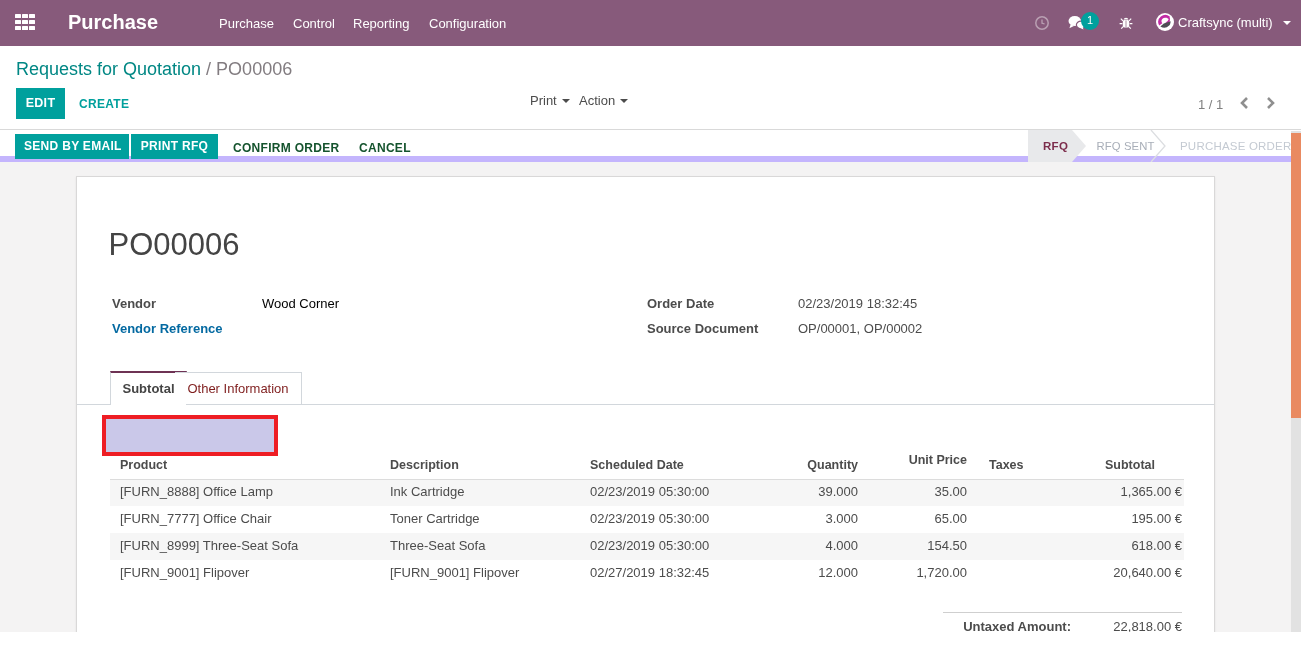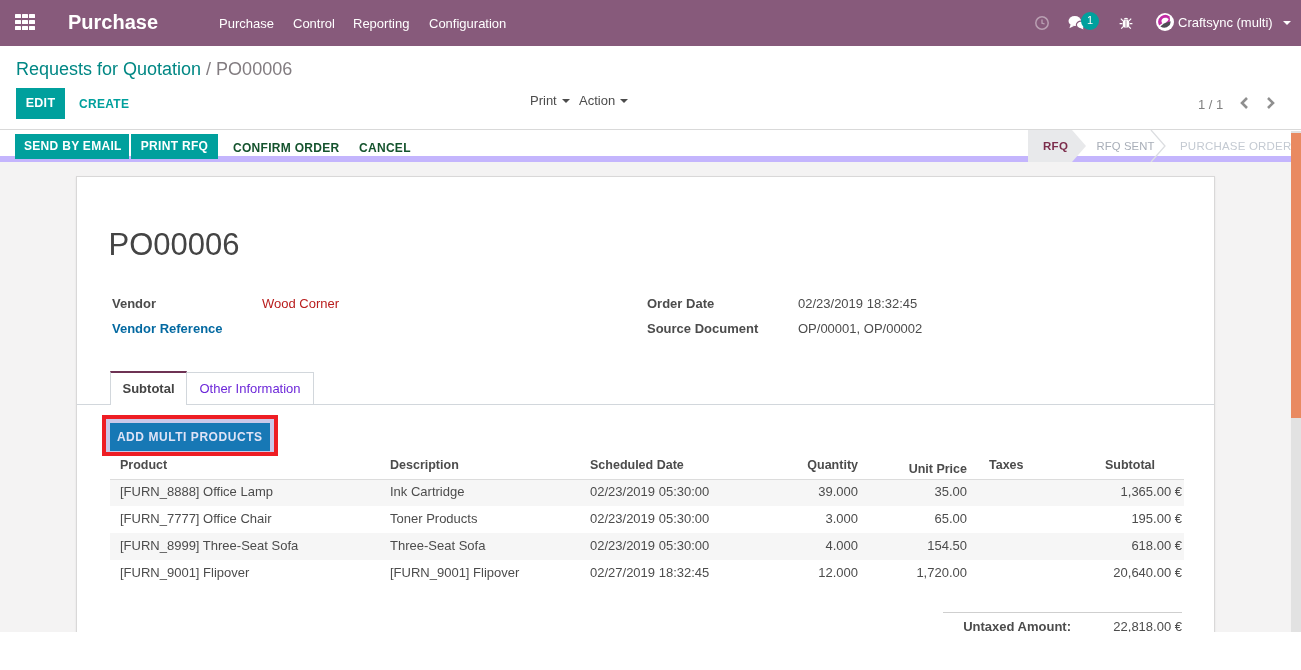--- a/index.html
+++ b/index.html
@@ -33,27 +33,27 @@
 .sbtn { position:absolute; top:3.5px; height:25px; line-height:25px; padding:0 9px; white-space:nowrap; }
 .sbtn-flat { position:absolute; top:11px; color:#14532d; font-weight:700; font-size:12px; letter-spacing:0.3px; }
 
 
 #content { position:absolute; left:0; top:162px; width:1291px; height:498px; background:#f4f3f3; }
 #sheet { position:absolute; left:76px; top:14px; width:1139px; height:500px; background:#fff; border:1px solid #d9d8d8; box-shadow:0 1px 2px rgba(0,0,0,0.08); }
 
 #po-title { position:absolute; left:31.5px; top:52px; font-size:31px; color:#444; font-weight:400; line-height:1; }
 .flabel { position:absolute; font-size:13px; font-weight:700; color:#4c4c4c; }
 .fval { position:absolute; font-size:13px; color:#4c4c4c; }
-.flink { position:absolute; font-size:13px; color:#b91c1c; }
+.flink { position:absolute; font-size:13px; color:#000000; }
 
 
 #tabbar { position:absolute; left:0px; top:227px; width:1137px; height:1px; background:#d2d7dc; }
 .tab { position:absolute; background:#fff; font-size:13px; text-align:center; z-index:2; }
 #tab1 { left:33px; top:194px; width:77px; height:34px; border:1px solid #d2d7dc; border-top:2px solid #6e3254; border-bottom:none; color:#444; font-weight:600; line-height:31px; }
-#tab2 { left:110px; top:195px; width:127px; height:32px; border:1px solid #d2d7dc; border-left:none; border-bottom:none; color:#6d28d9; line-height:31px; }
+#tab2 { left:98px; top:195px; width:127px; height:32px; border:1px solid #d2d7dc; border-left:none; border-bottom:none; color:#7f1d1d; line-height:31px; }
 
 
 #redbox { position:absolute; left:24.5px; top:238.3px; width:176px; height:40.3px; border:4px solid #ee1d24; background:#cac8e9; }
 #bluebtn { position:absolute; left:33px; top:245.9px; width:159.5px; height:28.5px; background:#1778b5; color:#dfe3f6; font-size:12px; font-weight:700; letter-spacing:0.55px; text-align:center; line-height:28.5px; }
 
 
 .th { position:absolute; font-size:12.5px; font-weight:700; color:#4c4c4c; }
 .td { position:absolute; font-size:13px; color:#4c4c4c; }
 .r { text-align:right; }
 #thead-line { position:absolute; left:33px; top:301.8px; width:1074px; height:1px; background:#dcdcdc; }
@@ -163,45 +163,44 @@
       <div class="flabel" style="left:570px;top:119px;">Order Date</div>
       <div class="fval" style="left:721px;top:119px;">02/23/2019 18:32:45</div>
       <div class="flabel" style="left:570px;top:144px;">Source Document</div>
       <div class="fval" style="left:721px;top:144px;">OP/00001, OP/00002</div>
 
       <div id="tabbar"></div>
       <div class="tab" id="tab1">Subtotal</div>
       <div class="tab" id="tab2">Other Information</div>
 
       <div id="redbox"></div>
-      <div id="bluebtn">ADD MULTI PRODUCTS</div>
 
       <div class="th" style="left:43px;top:280.6px;">Product</div>
       <div class="th" style="left:313px;top:280.6px;">Description</div>
       <div class="th" style="left:513px;top:280.6px;">Scheduled Date</div>
       <div class="th r" style="left:681px;top:280.6px;width:100px;">Quantity</div>
-      <div class="th r" style="left:790px;top:285px;width:100px;">Unit Price</div>
+      <div class="th r" style="left:790px;top:276px;width:100px;">Unit Price</div>
       <div class="th" style="left:912px;top:280.6px;">Taxes</div>
       <div class="th r" style="left:978px;top:280.6px;width:100px;">Subtotal</div>
       <div id="thead-line"></div>
 
       <div class="trow stripe" style="top:302.7px;"></div>
       <div class="trow" style="top:329.5px;"></div>
       <div class="trow stripe" style="top:356.3px;"></div>
       <div class="trow" style="top:383.1px;"></div>
 
       <div class="td" style="left:43px;top:307.3px;">[FURN_8888] Office Lamp</div>
       <div class="td" style="left:313px;top:307.3px;">Ink Cartridge</div>
       <div class="td" style="left:513px;top:307.3px;">02/23/2019 05:30:00</div>
       <div class="td r" style="left:681px;top:307.3px;width:100px;">39.000</div>
       <div class="td r" style="left:790px;top:307.3px;width:100px;">35.00</div>
       <div class="td r" style="left:1005px;top:307.3px;width:100px;">1,365.00 €</div>
 
       <div class="td" style="left:43px;top:334.1px;">[FURN_7777] Office Chair</div>
-      <div class="td" style="left:313px;top:334.1px;">Toner Products</div>
+      <div class="td" style="left:313px;top:334.1px;">Toner Cartridge</div>
       <div class="td" style="left:513px;top:334.1px;">02/23/2019 05:30:00</div>
       <div class="td r" style="left:681px;top:334.1px;width:100px;">3.000</div>
       <div class="td r" style="left:790px;top:334.1px;width:100px;">65.00</div>
       <div class="td r" style="left:1005px;top:334.1px;width:100px;">195.00 €</div>
 
       <div class="td" style="left:43px;top:360.9px;">[FURN_8999] Three-Seat Sofa</div>
       <div class="td" style="left:313px;top:360.9px;">Three-Seat Sofa</div>
       <div class="td" style="left:513px;top:360.9px;">02/23/2019 05:30:00</div>
       <div class="td r" style="left:681px;top:360.9px;width:100px;">4.000</div>
       <div class="td r" style="left:790px;top:360.9px;width:100px;">154.50</div>

